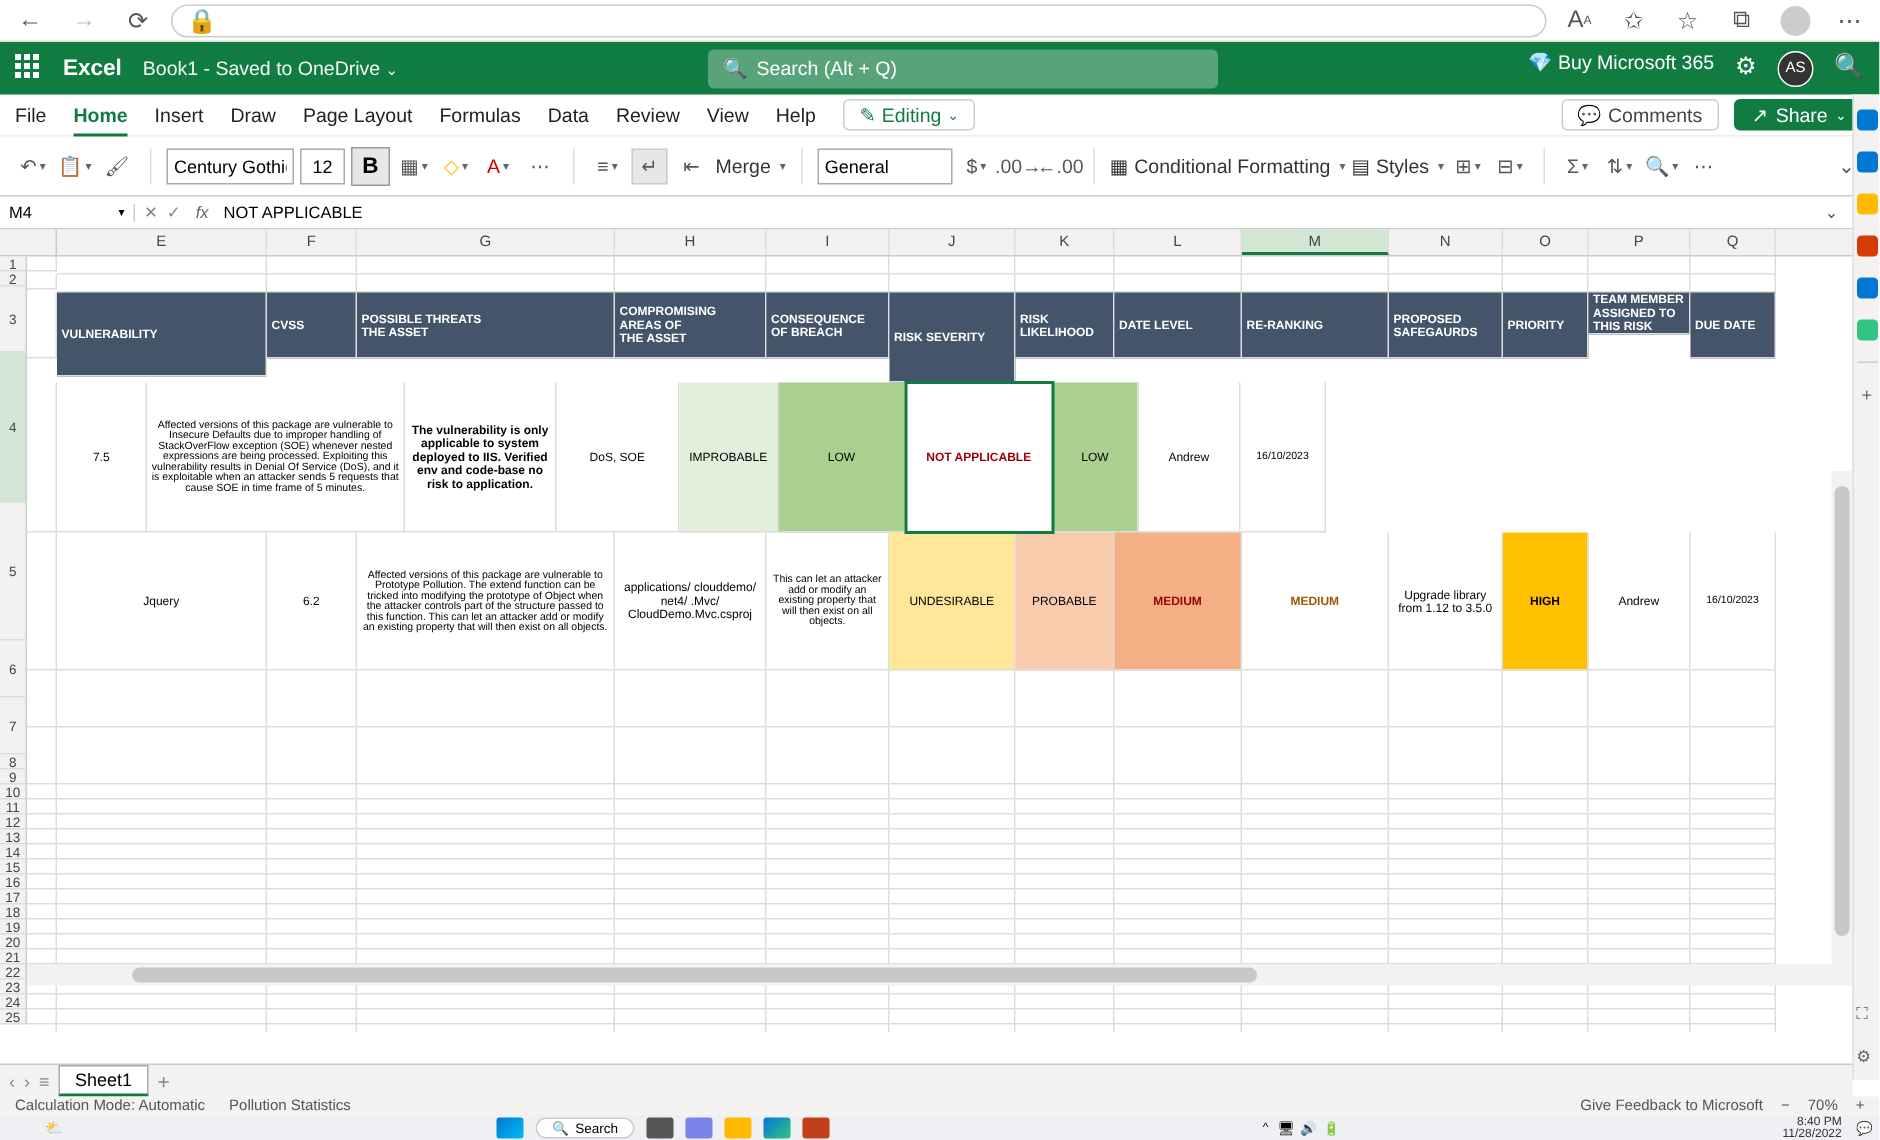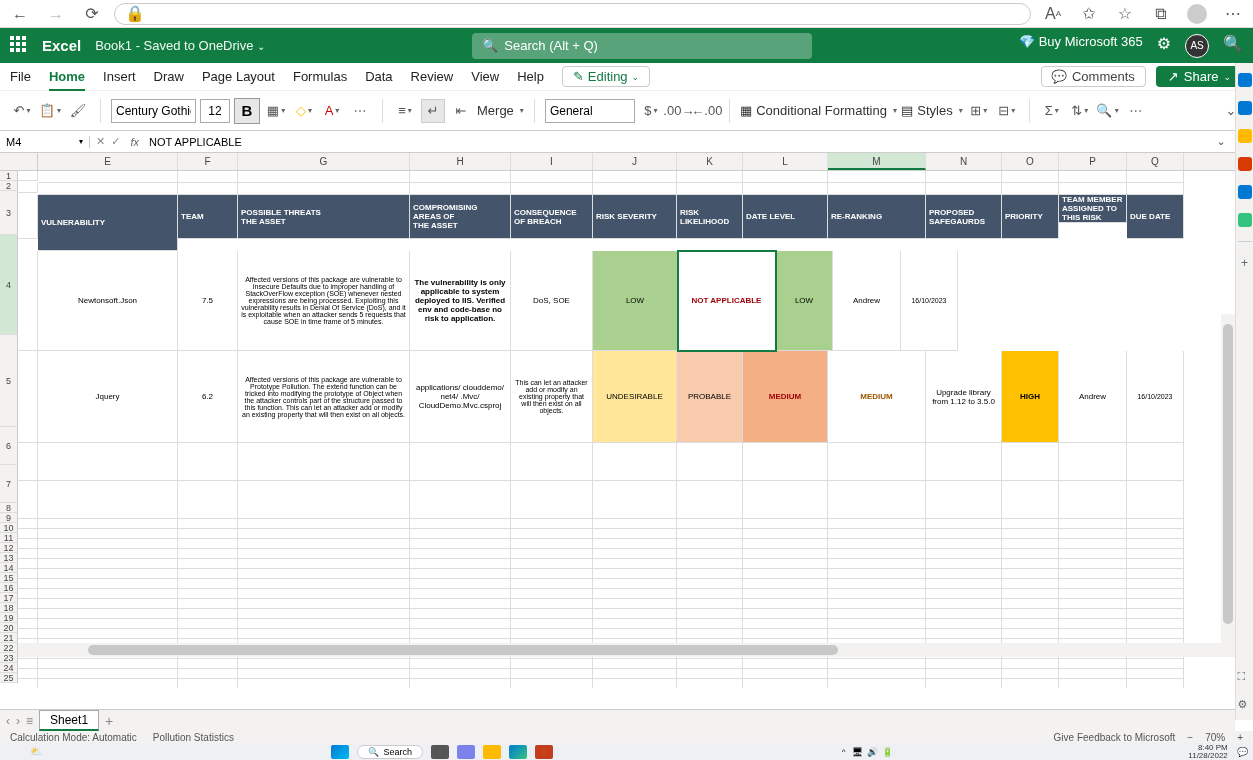--- a/index.html
+++ b/index.html
@@ -324,43 +324,43 @@
         <div class="cell c-M"></div>
         <div class="cell c-N"></div>
         <div class="cell c-O"></div>
         <div class="cell c-P"></div>
         <div class="cell c-Q"></div>
       </div>
 
     <div class="data-row hdr-row">
       <div class="cell c-gutter" style="height:44px;background:#fff"></div>
       <div class="cell c-E left" style="height:56px">VULNERABILITY</div>
-      <div class="cell c-F left" style="height:44px">TEAM</div>
+      <div class="cell c-F left" style="height:44px">CVSS</div>
       <div class="cell c-G left" style="height:44px;white-space:pre-line">POSSIBLE THREATS
 THE ASSET</div>
       <div class="cell c-H left" style="height:44px;white-space:pre-line">COMPROMISING AREAS OF
 THE ASSET</div>
       <div class="cell c-I left" style="height:44px">CONSEQUENCE OF BREACH</div>
-      <div class="cell c-J left" style="height:44px">RISK SEVERITY</div>
+      <div class="cell c-J left" style="height:60px">RISK SEVERITY</div>
       <div class="cell c-K left" style="height:44px">RISK LIKELIHOOD</div>
       <div class="cell c-L left" style="height:44px">DATE LEVEL</div>
       <div class="cell c-M left" style="height:44px">RE-RANKING</div>
       <div class="cell c-N left" style="height:44px">PROPOSED SAFEGAURDS</div>
       <div class="cell c-O left" style="height:44px">PRIORITY</div>
       <div class="cell c-P left" style="height:28px">TEAM MEMBER ASSIGNED TO THIS RISK</div>
       <div class="cell c-Q left" style="height:44px">DUE DATE</div>
     </div>
 
     <div class="data-row">
       <div class="cell c-gutter" style="height:100px"></div>
-      <div class="cell c-E" style="height:100px">Newtonsoft.Json</div>
       <div class="cell c-F" style="height:100px">7.5</div>
       <div class="cell c-G" style="height:100px;font-size:7px">Affected versions of this package are vulnerable to Insecure Defaults due to improper handling of StackOverFlow exception (SOE) whenever nested expressions are being processed. Exploiting this vulnerability results in Denial Of Service (DoS), and it is exploitable when an attacker sends 5 requests that cause SOE in time frame of 5 minutes.</div>
       <div class="cell c-H bold" style="height:100px">The vulnerability is only applicable to system deployed to IIS. Verified env and code-base no risk to application.</div>
       <div class="cell c-I" style="height:100px">DoS, SOE</div>
+      <div class="cell c-K fill-improb" style="height:100px">IMPROBABLE</div>
       <div class="cell c-L fill-low" style="height:100px">LOW</div>
       <div class="cell c-M notapp sel-cell" style="height:100px">NOT APPLICABLE</div>
       <div class="cell c-O fill-low" style="height:100px">LOW</div>
       <div class="cell c-P" style="height:100px">Andrew</div>
       <div class="cell c-Q" style="height:100px;font-size:7px">16/10/2023</div>
     </div>
 
     <div class="data-row">
       <div class="cell c-gutter" style="height:92px"></div>
       <div class="cell c-E" style="height:92px">Jquery</div>

